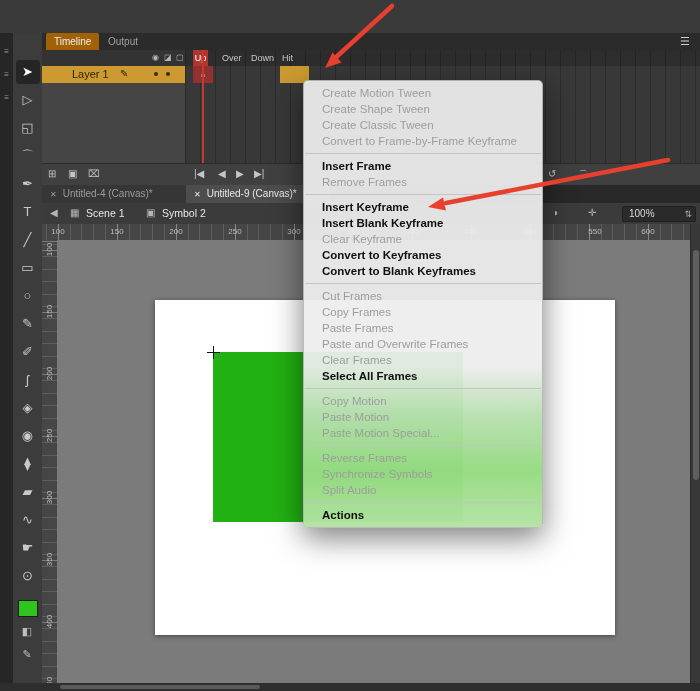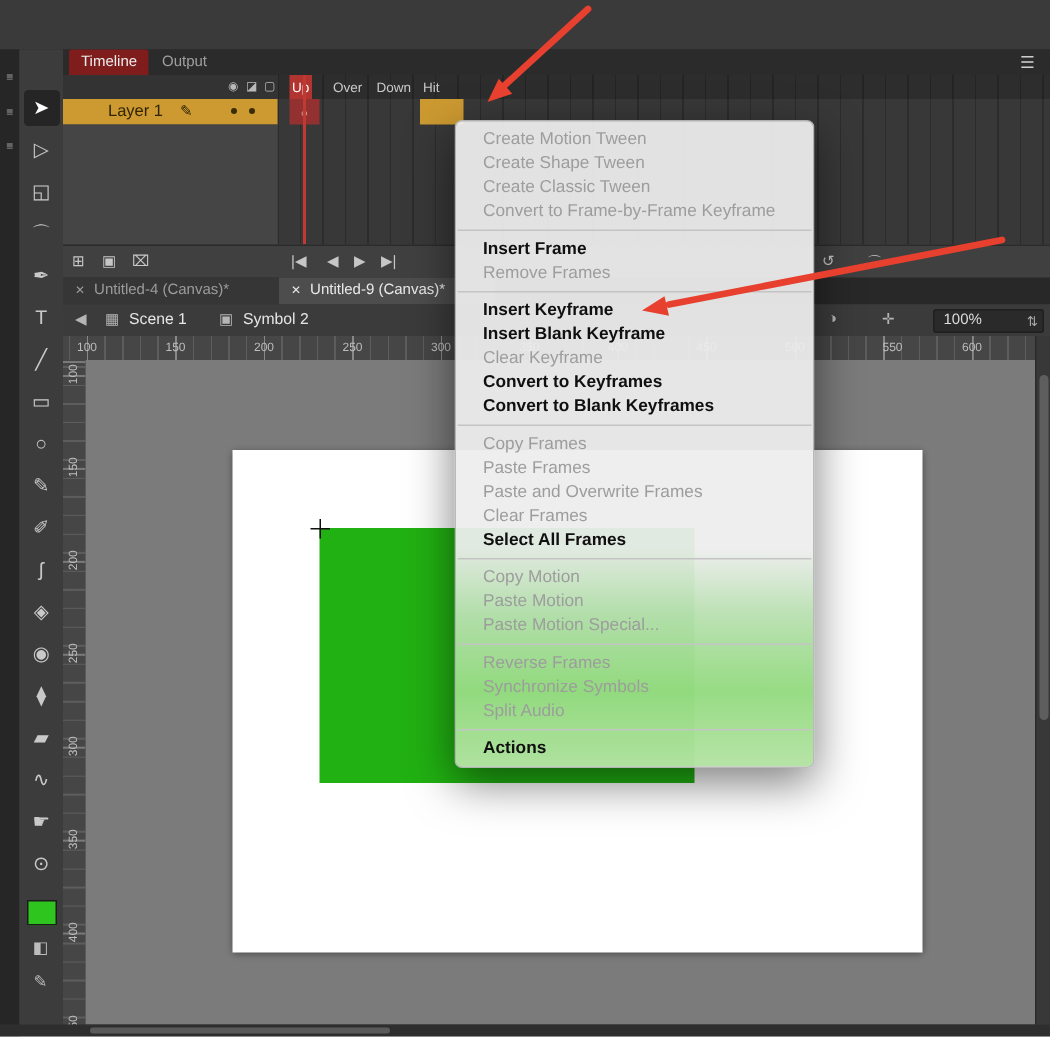--- a/index.html
+++ b/index.html
@@ -16,21 +16,21 @@
   #toolbar{left:13px;top:33px;width:29px;height:650px;background:#3c3c3c;border-right:1px solid #2c2c2c;}
   #tools-list{padding-top:23px;}
   .tool{width:24px;height:24px;margin:4px auto 0 auto;line-height:24px;text-align:center;font-size:13px;color:#c9c9c9;border-radius:3px;}
   .tool.sel{background:#252525;color:#ffffff;}
   #fill-swatch{left:5px;top:567px;width:18px;height:15px;border:1px solid #1d1d1d;}
   .tb-mini{width:24px;text-align:center;font-size:11px;color:#bdbdbd;}
 
   
   #tl-tabs-row{left:42px;top:33px;width:658px;height:17px;background:#2b2b2b;}
   .tl-tab{position:absolute;top:0;height:17px;line-height:17px;font-size:10px;padding:0 8px;color:#9f9f9f;}
-  .tl-tab.active{background:#7f1d1d;color:#ececec;border-radius:2px 2px 0 0;}
+  .tl-tab.active{background:#a16207;color:#ececec;border-radius:2px 2px 0 0;}
   #panel-menu{left:680px;top:35px;color:#cfcfcf;font-size:11px;}
 
   #tl-body{left:42px;top:50px;width:658px;height:135px;background:#424242;}
   .tl-header-left{position:absolute;left:0;top:0;width:143px;height:16px;background:#333333;color:#b9b9b9;font-size:8px;}
   .hdr-ic{position:absolute;top:3px;}
   .tl-frame-area{position:absolute;left:143px;top:0;width:515px;height:113px;background:#383838;
      background-image:repeating-linear-gradient(90deg, rgba(0,0,0,0.22) 0 1px, transparent 1px 15px);}
   .tl-header-right{position:absolute;left:143px;top:0;width:515px;height:16px;background:rgba(0,0,0,0.18);}
   .fl{position:absolute;top:0;height:16px;line-height:16px;width:15px;text-align:center;font-size:9px;color:#c8c8c8;}
   .fl.red{background:#b23430;color:#ffffff;}
@@ -255,20 +255,21 @@
         <div class="menu-sep"></div>
         <div class="menu-item">Insert Frame</div>
         <div class="menu-item disabled">Remove Frames</div>
         <div class="menu-sep"></div>
         <div class="menu-item">Insert Keyframe</div>
         <div class="menu-item">Insert Blank Keyframe</div>
         <div class="menu-item disabled">Clear Keyframe</div>
         <div class="menu-item">Convert to Keyframes</div>
         <div class="menu-item">Convert to Blank Keyframes</div>
         <div class="menu-sep"></div>
+        <div class="menu-item disabled">Cut Frames</div>
         <div class="menu-item disabled">Copy Frames</div>
         <div class="menu-item disabled">Paste Frames</div>
         <div class="menu-item disabled">Paste and Overwrite Frames</div>
         <div class="menu-item disabled">Clear Frames</div>
         <div class="menu-item">Select All Frames</div>
         <div class="menu-sep"></div>
         <div class="menu-item disabled">Copy Motion</div>
         <div class="menu-item disabled">Paste Motion</div>
         <div class="menu-item disabled">Paste Motion Special...</div>
         <div class="menu-sep"></div>

